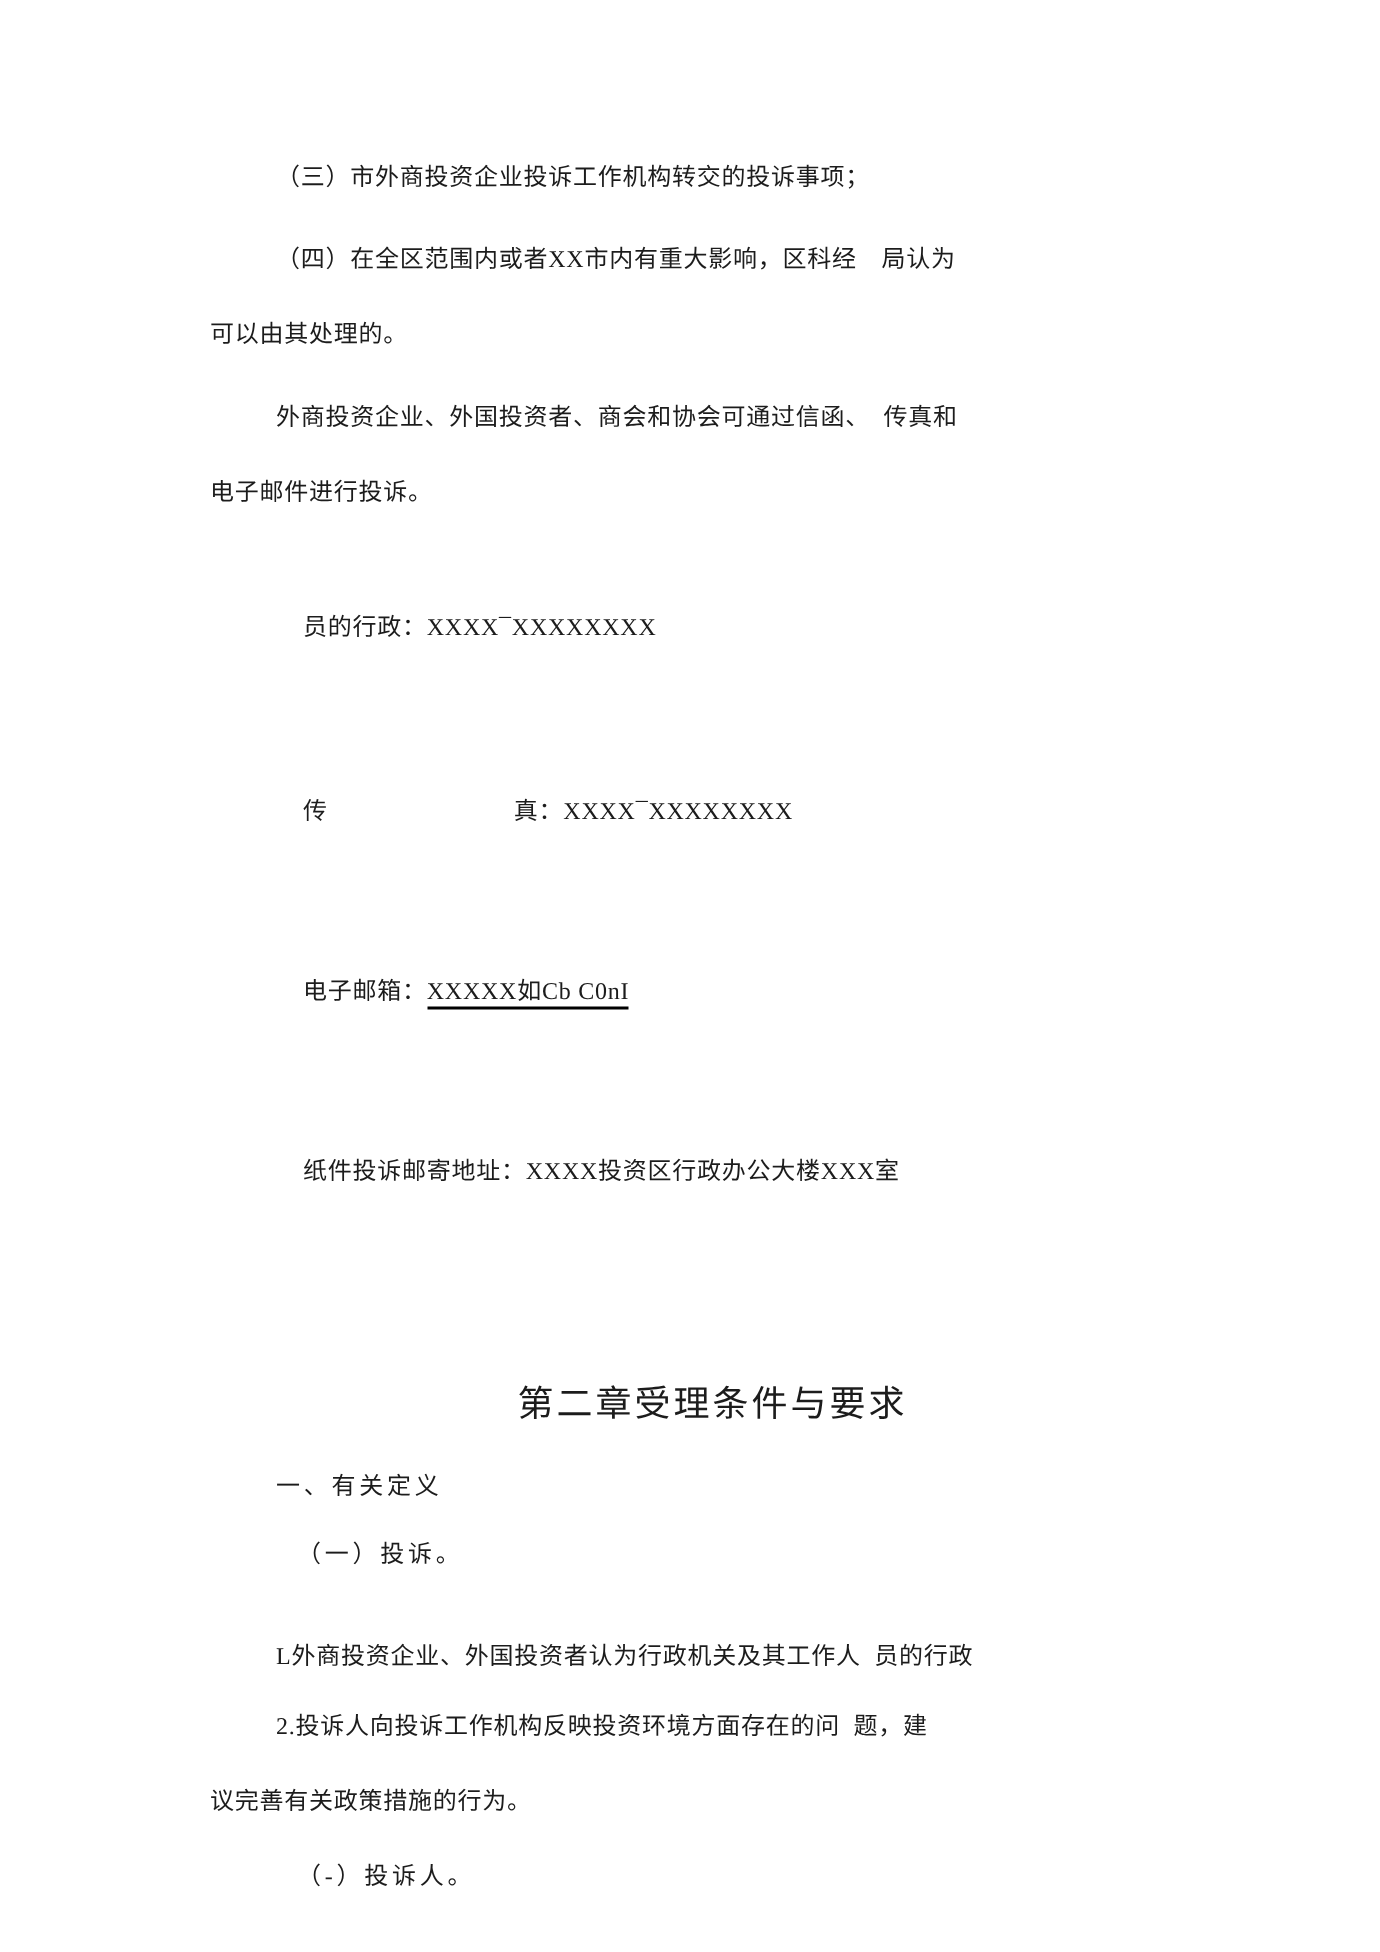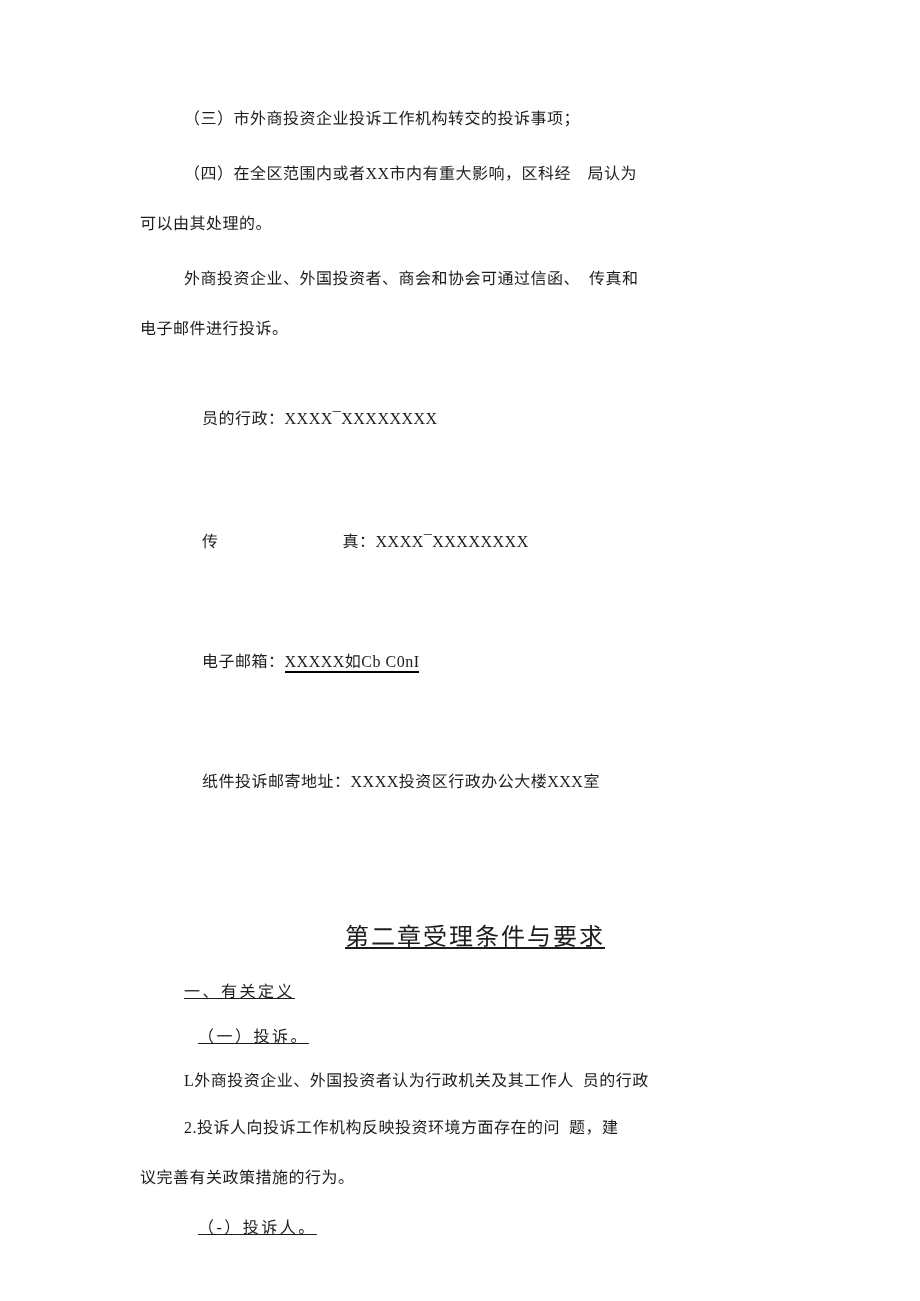--- a/index.html
+++ b/index.html
@@ -25,41 +25,40 @@
     line-height: 30px;
     white-space: pre;
     letter-spacing: 0.5px;
   }
   .indent   { padding-left: 44px; }
   .indent2  { padding-left: 58px; }
   
   .kai {
     letter-spacing: 2.5px;
     font-weight: 400;
-    text-decoration: underline;
   }
   .chapter-heading {
     text-align: center;
     margin-right: 50px;
     font-size: 24px;
     letter-spacing: 2px;
   }
   .underlined {
     border-bottom: 2px solid #000;
     padding-bottom: 1px;
   }
   .fax-gap {
     display: inline-block;
     width: 124px;
   }
   
   .mt15 { margin-top: 15px; }
   .mt17 { margin-top: 17px; }
   .mt20 { margin-top: 20px; }
-  .mt22 { margin-top: 14px; }
+  .mt22 { margin-top: 38px; }
   .mt25 { margin-top: 25px; }
   .mt30 { margin-top: 30px; }
   .mt33 { margin-top: 33px; }
   .mt95 { margin-top: 95px; }
 </style>
 </head>
 <body>
 
 <main class="page">
 

